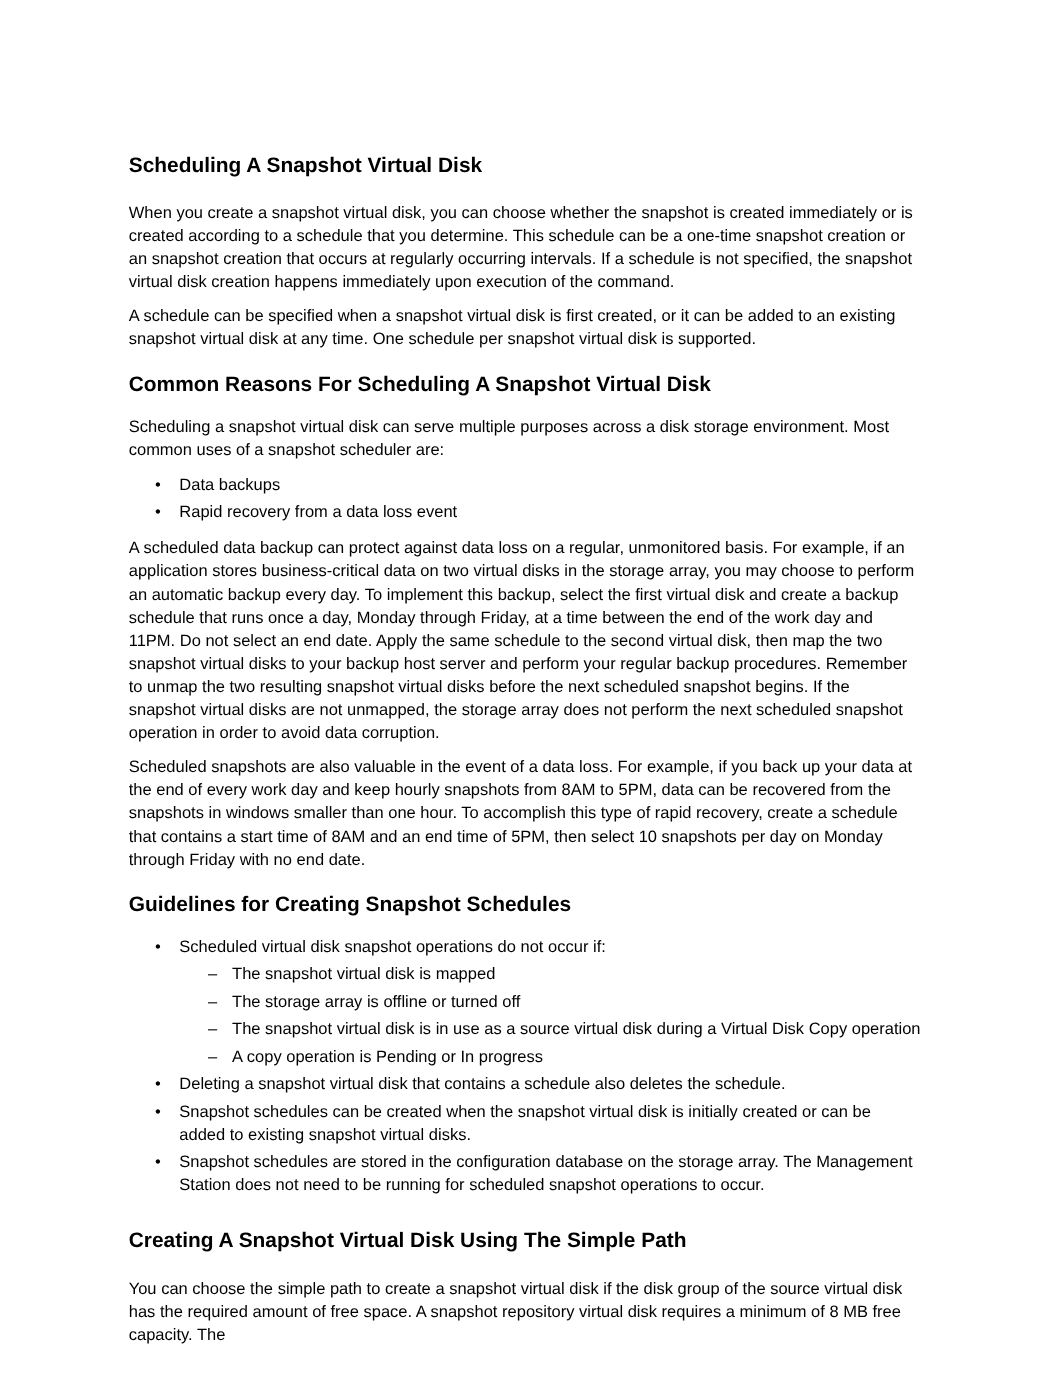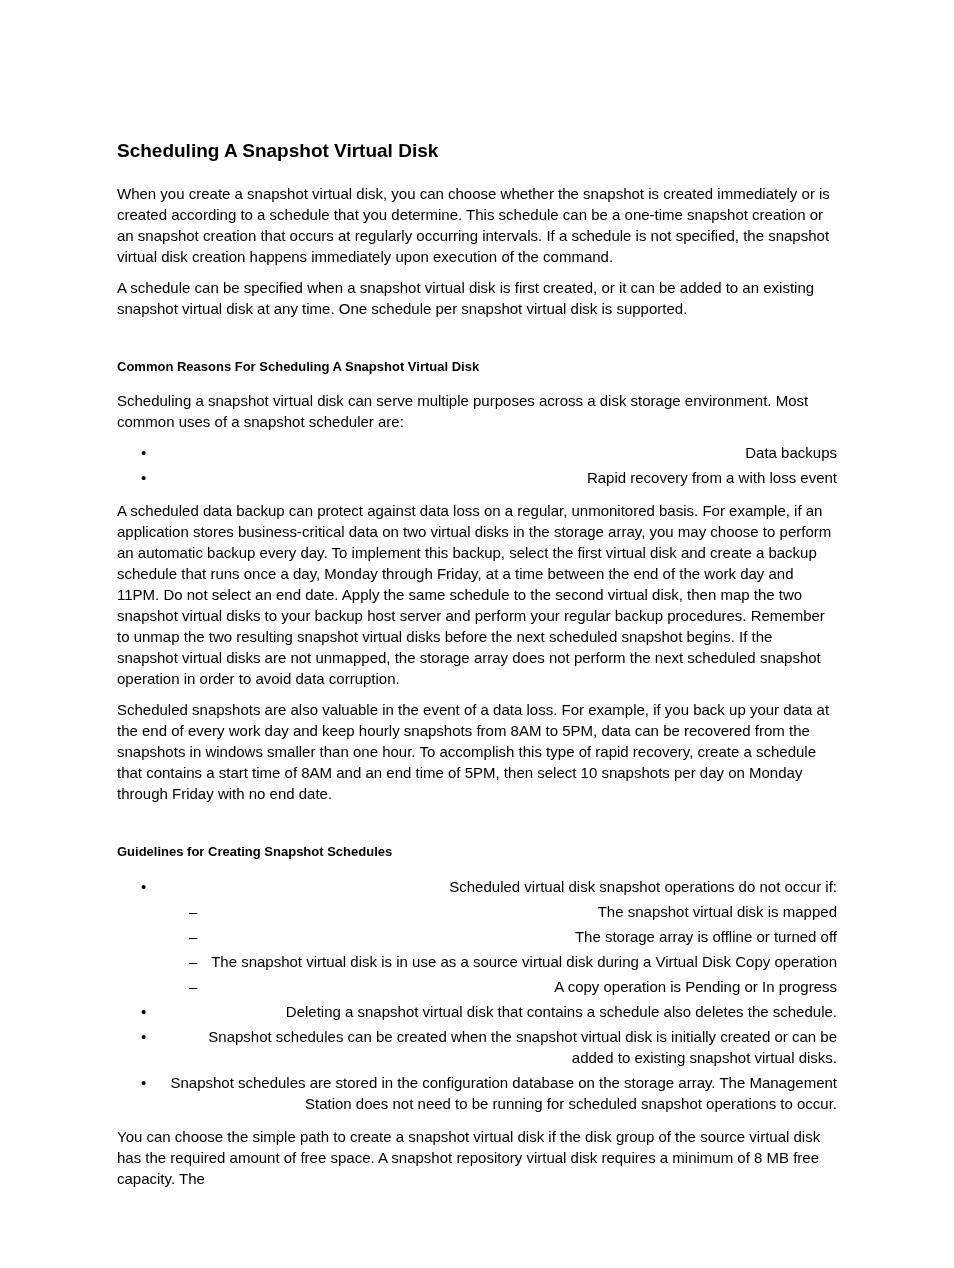--- a/index.html
+++ b/index.html
@@ -16,38 +16,37 @@
     padding: 140px 117px 80px 117px;
     position: relative;
   }
   h1 {
     font-size: 19px;
     font-weight: bold;
     margin: 0 0 20px 0;
     line-height: 1.2;
   }
   h2 {
-    font-size: 13px;
+    font-size: 19px;
     font-weight: bold;
-    margin: 40px 0 16px 0;
+    margin: 20px 0 16px 0;
     line-height: 1.2;
   }
   .h1-lower {
     margin-top: 30px;
   }
   p {
     font-size: 15px;
     line-height: 1.4;
     margin: 0 0 10px 0;
   }
   ul.bullets {
     list-style: none;
     padding: 0;
     margin: 6px 0 12px 0;
-    text-align: right;
   }
   ul.bullets > li {
     font-size: 15px;
     line-height: 1.4;
     padding-left: 46px;
     position: relative;
     margin: 0 0 4px 0;
   }
   ul.bullets > li::before {
     content: "•";
@@ -80,36 +79,37 @@
 <div class="page">
 
   <h1>Scheduling A Snapshot Virtual Disk</h1>
   <p>When you create a snapshot virtual disk, you can choose whether the snapshot is created immediately or is created according to a schedule that you determine. This schedule can be a one-time snapshot creation or an snapshot creation that occurs at regularly occurring intervals. If a schedule is not specified, the snapshot virtual disk creation happens immediately upon execution of the command.</p>
   <p>A schedule can be specified when a snapshot virtual disk is first created, or it can be added to an existing snapshot virtual disk at any time. One schedule per snapshot virtual disk is supported.</p>
 
   <h2>Common Reasons For Scheduling A Snapshot Virtual Disk</h2>
   <p>Scheduling a snapshot virtual disk can serve multiple purposes across a disk storage environment. Most common uses of a snapshot scheduler are:</p>
   <ul class="bullets">
     <li>Data backups</li>
-    <li>Rapid recovery from a with loss event</li>
+    <li>Rapid recovery from a data loss event</li>
   </ul>
   <p>A scheduled data backup can protect against data loss on a regular, unmonitored basis. For example, if an application stores business-critical data on two virtual disks in the storage array, you may choose to perform an automatic backup every day. To implement this backup, select the first virtual disk and create a backup schedule that runs once a day, Monday through Friday, at a time between the end of the work day and 11PM. Do not select an end date. Apply the same schedule to the second virtual disk, then map the two snapshot virtual disks to your backup host server and perform your regular backup procedures. Remember to unmap the two resulting snapshot virtual disks before the next scheduled snapshot begins. If the snapshot virtual disks are not unmapped, the storage array does not perform the next scheduled snapshot operation in order to avoid data corruption.</p>
   <p>Scheduled snapshots are also valuable in the event of a data loss. For example, if you back up your data at the end of every work day and keep hourly snapshots from 8AM to 5PM, data can be recovered from the snapshots in windows smaller than one hour. To accomplish this type of rapid recovery, create a schedule that contains a start time of 8AM and an end time of 5PM, then select 10 snapshots per day on Monday through Friday with no end date.</p>
 
   <h2>Guidelines for Creating Snapshot Schedules</h2>
   <ul class="bullets">
     <li>
       <span>Scheduled virtual disk snapshot operations do not occur if:</span>
       <ul class="dashes">
         <li>The snapshot virtual disk is mapped</li>
         <li>The storage array is offline or turned off</li>
         <li>The snapshot virtual disk is in use as a source virtual disk during a Virtual Disk Copy operation</li>
         <li>A copy operation is Pending or In progress</li>
       </ul>
     </li>
     <li>Deleting a snapshot virtual disk that contains a schedule also deletes the schedule.</li>
     <li>Snapshot schedules can be created when the snapshot virtual disk is initially created or can be added to existing snapshot virtual disks.</li>
     <li>Snapshot schedules are stored in the configuration database on the storage array. The Management Station does not need to be running for scheduled snapshot operations to occur.</li>
   </ul>
 
+  <h1 class="h1-lower">Creating A Snapshot Virtual Disk Using The Simple Path</h1>
   <p>You can choose the simple path to create a snapshot virtual disk if the disk group of the source virtual disk has the required amount of free space. A snapshot repository virtual disk requires a minimum of 8 MB free capacity. The</p>
 
 </div>
 
 </body></html>

